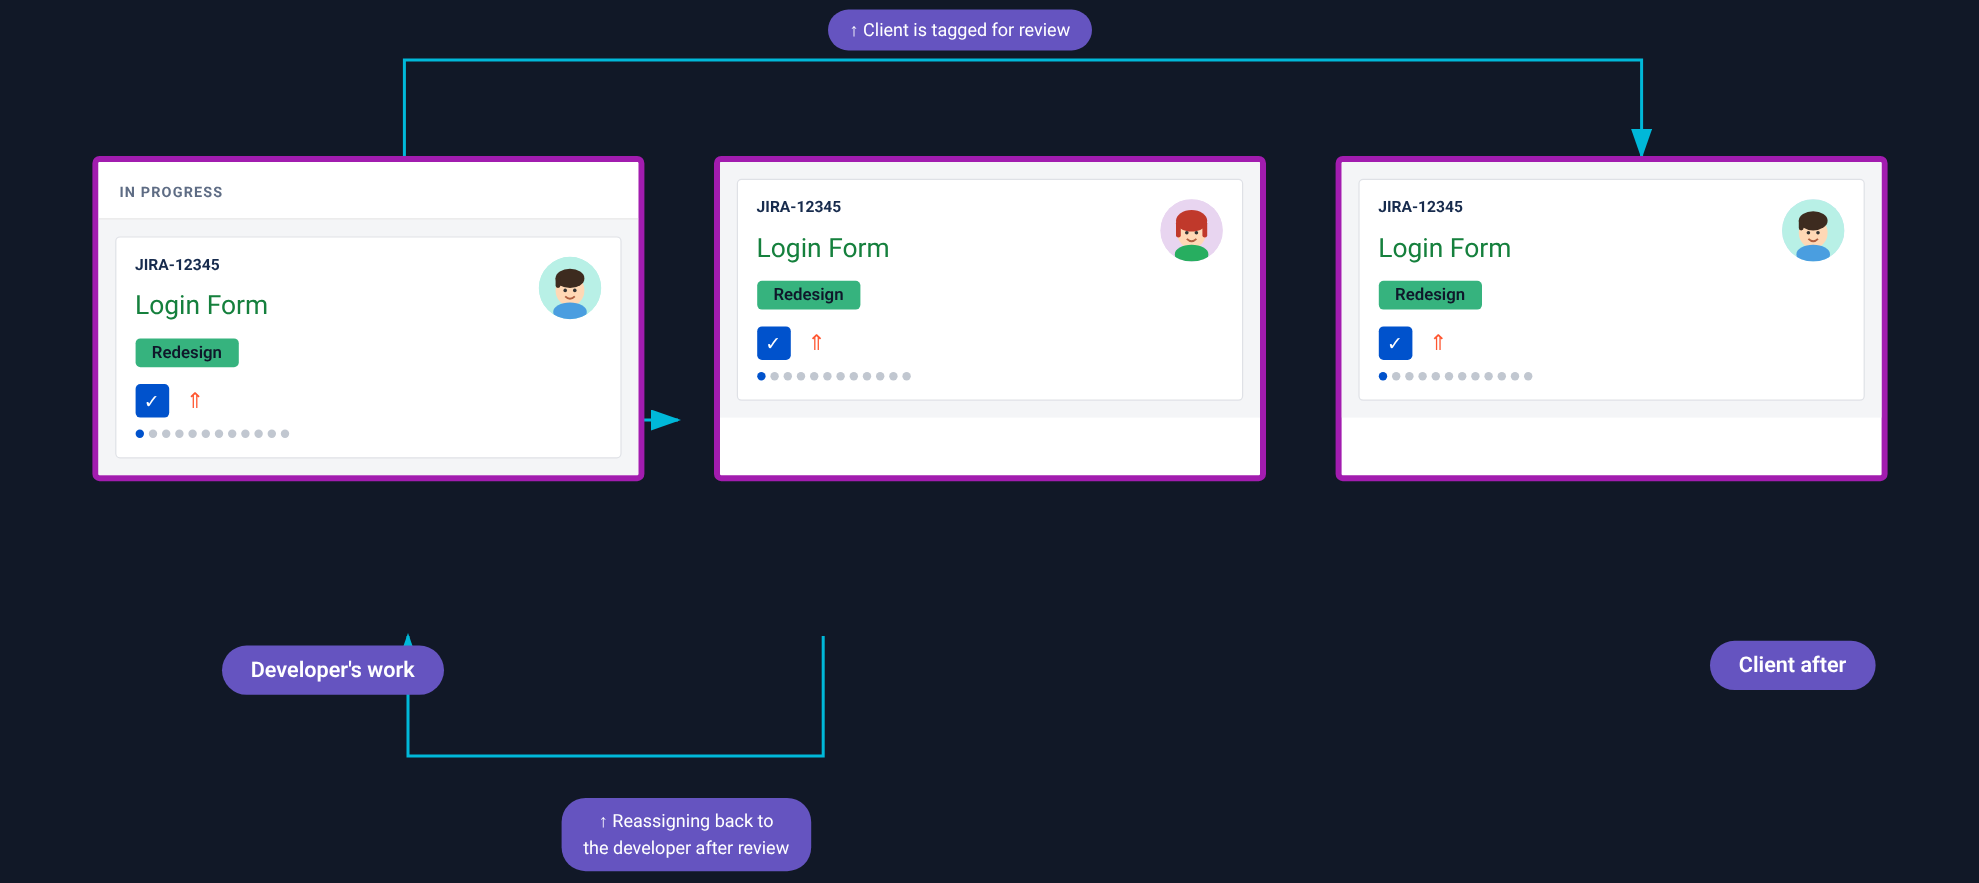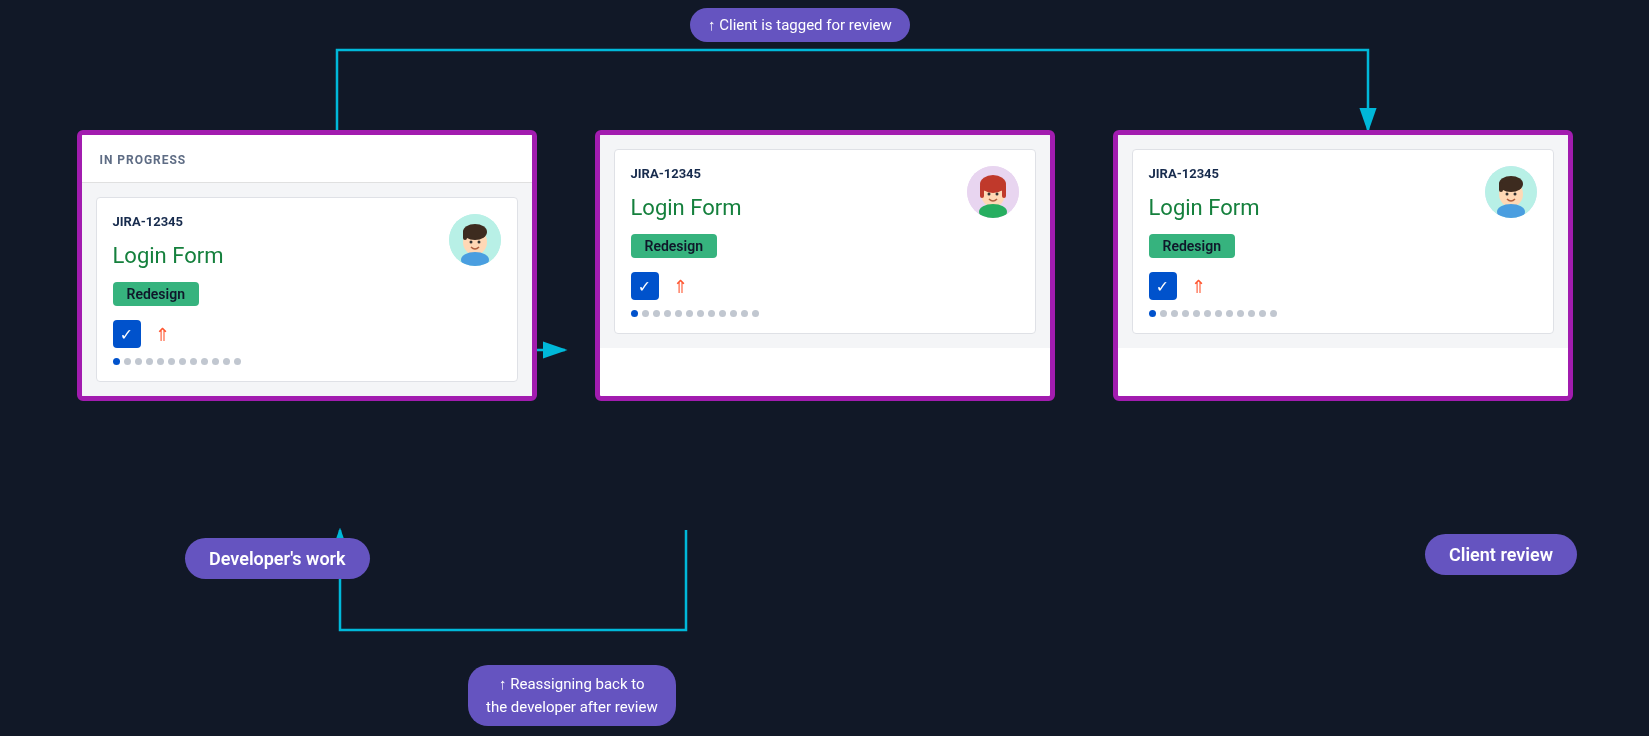--- a/index.html
+++ b/index.html
@@ -355,20 +355,20 @@
     </div>
 
   </div>
 
   <div class="label-bubble" style="left: 185px; top: 538px;">
     <span>Developer's work</span>
   </div>
 
 
   <div class="label-bubble" style="left: 1425px; top: 534px;">
-    <span>Client review</span>
+    <span>Client after</span>
   </div>
 
   <div class="arrow-label" style="left: 468px; top: 665px; line-height:1.5;">
     <span>↑  Reassigning back to<br>the developer after review</span>
   </div>
 
 </div>
 
 </body></html>

